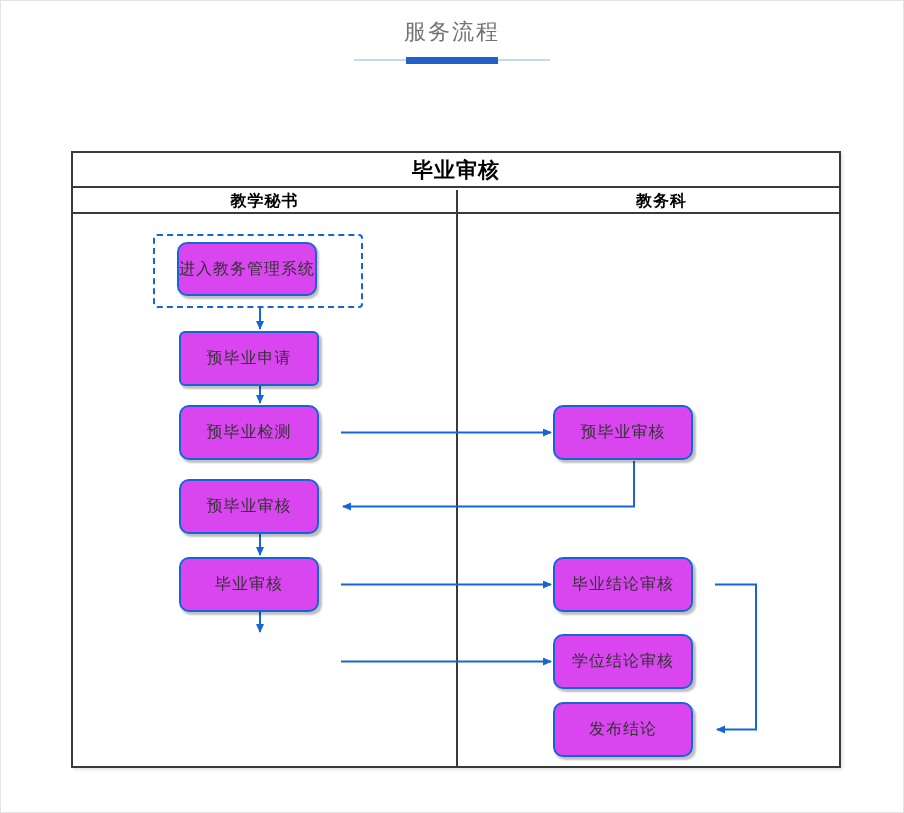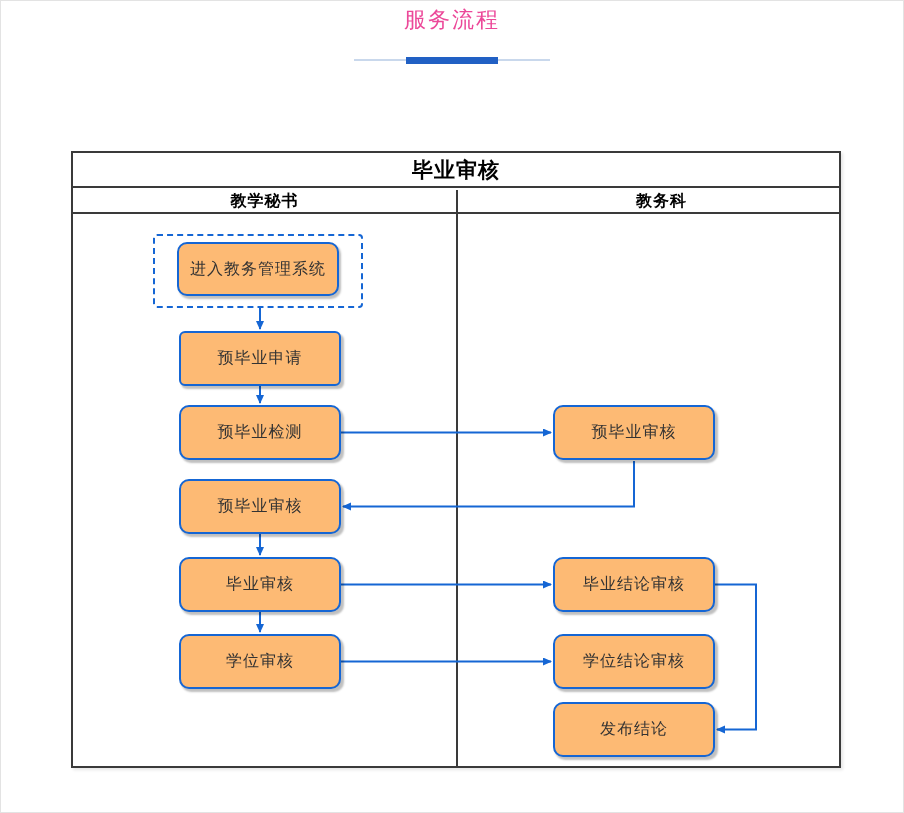--- a/index.html
+++ b/index.html
@@ -11,27 +11,27 @@
     width: 904px;
     height: 813px;
     background: #fff;
     border: 1px solid #e3e3e3;
     overflow: hidden;
   }
 
   
   .page-heading {
     position: absolute;
-    top: 4px;
+    top: 16px;
     left: 0;
     width: 100%;
     text-align: center;
     font-size: 22px;
     letter-spacing: 2px;
-    color: #ec4899;
+    color: #737373;
     font-weight: 400;
   }
   .heading-underline {
     position: absolute;
     top: 55px;
     left: 50%;
     transform: translateX(-50%);
     width: 196px;
     height: 8px;
   }
@@ -100,23 +100,23 @@
     left: 383px;
     top: 37px;
     bottom: 0;
     width: 2px;
     background: #3a3a3a;
   }
 
   
   .node {
     position: absolute;
-    width: 162px;
+    width: 140px;
     height: 55px;
-    background: #fdba74;
+    background: #d946ef;
     border: 2px solid #1566d4;
     border-radius: 10px;
     box-shadow: 2.5px 3px 2px rgba(0,0,0,0.25);
     display: flex;
     align-items: center;
     justify-content: center;
     font-size: 16px;
     letter-spacing: 1px;
     color: #333;
     white-space: nowrap;
@@ -190,21 +190,20 @@
       </g>
     </svg>
 
     <div class="dashed-wrap">
     </div>
     <div class="node n-enter">进入教务管理系统</div>
     <div class="node n-apply">预毕业申请</div>
     <div class="node n-check">预毕业检测</div>
     <div class="node n-prerev">预毕业审核</div>
     <div class="node n-gradrev">毕业审核</div>
-    <div class="node n-degrev">学位审核</div>
 
     <div class="node r-preaud">预毕业审核</div>
     <div class="node r-gradcon">毕业结论审核</div>
     <div class="node r-publish">发布结论</div>
     <div class="node r-degcon">学位结论审核</div>
 
   </div>
 
 </div>
 

